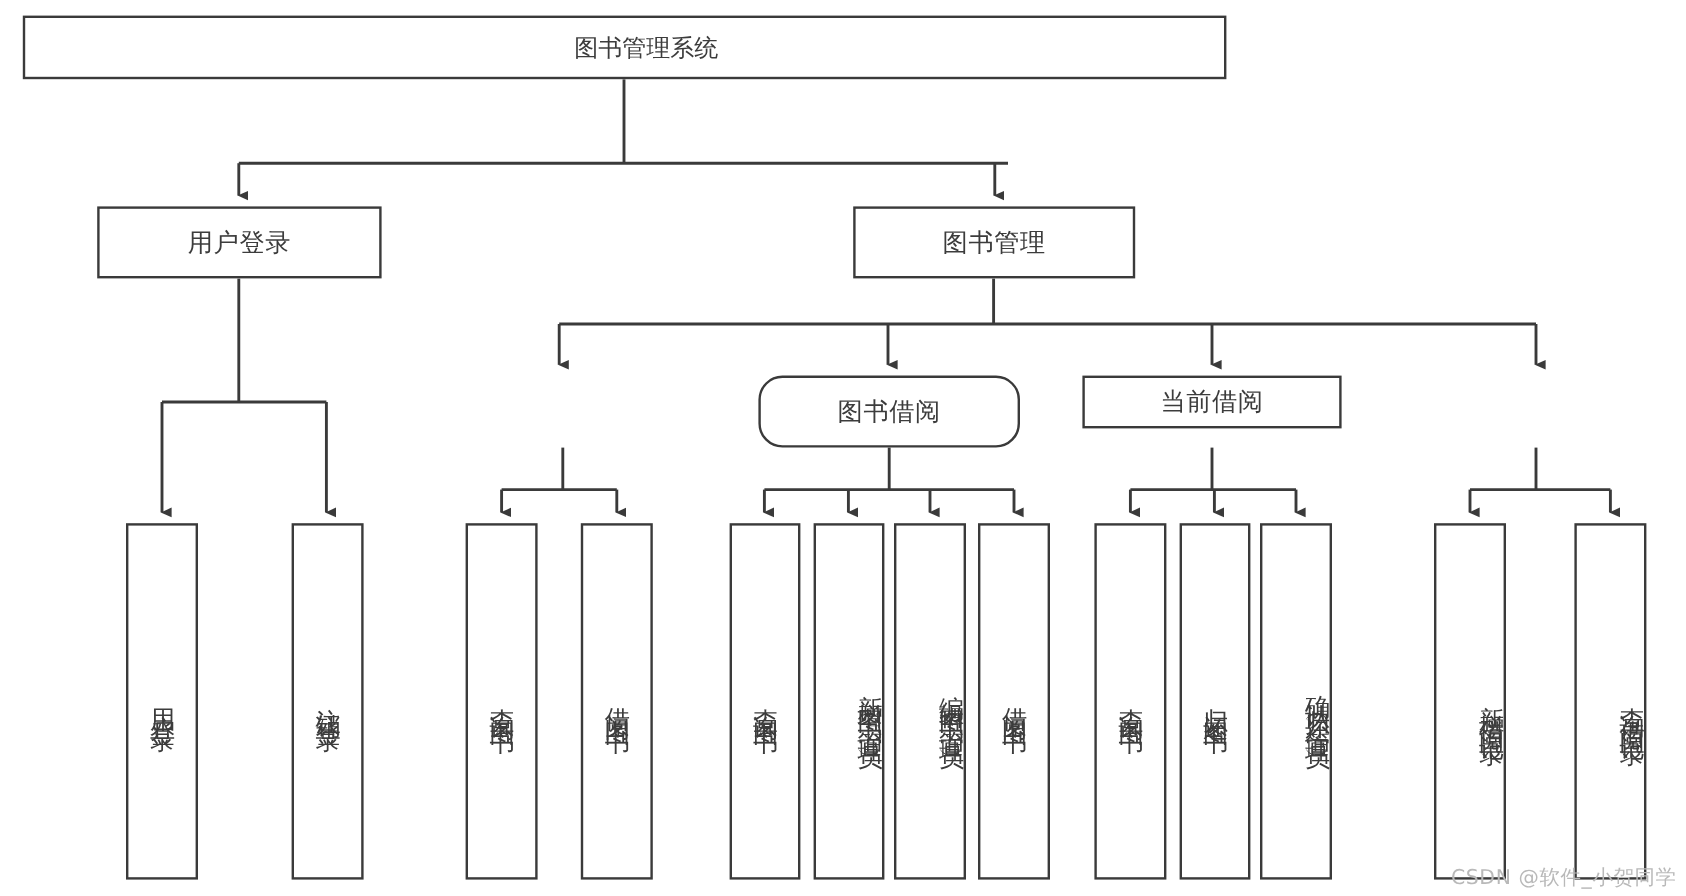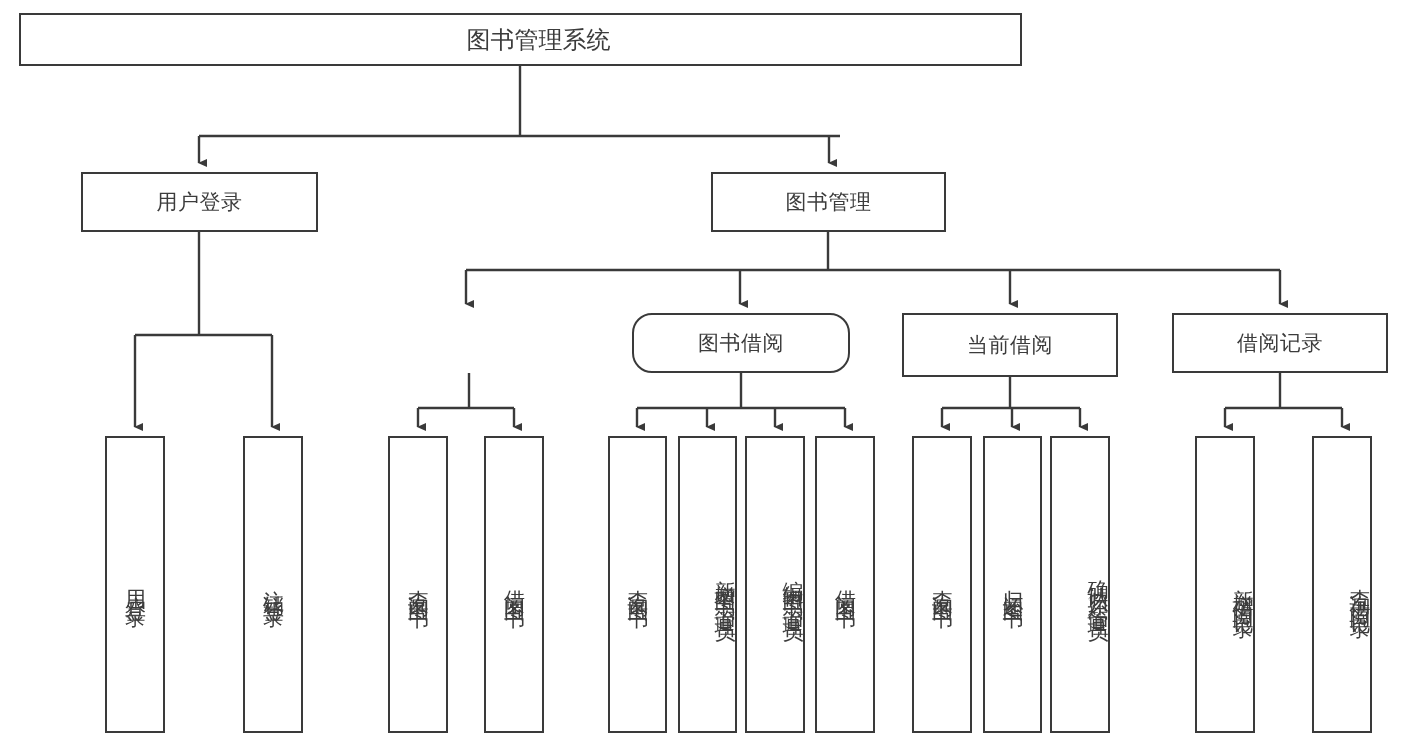--- a/index.html
+++ b/index.html
@@ -26,21 +26,21 @@
     display: flex;
     align-items: center;
     justify-content: center;
     line-height: 1.0;
   }
   .node-h {
     font-size: 21px;
     letter-spacing: 0.5px;
   }
   .node-root {
-    font-size: 24px;
+    font-size: 20px;
     padding-left: 36px;
   }
   .node-v {
     writing-mode: vertical-rl;
     text-orientation: upright;
     font-size: 21px;
     letter-spacing: 6px;
     align-items: flex-start;
     justify-content: center;
     padding-top: 10px;
@@ -121,31 +121,31 @@
       <path d="M1342,408 L1342,427" marker-end="url(#arw)"></path>
     </g>
   </svg>
 
   <div class="node node-root" id="n-root" style="left: 19px; top: 13px; width: 1003px; height: 53px;">图书管理系统</div>
 
   <div class="node node-h" id="n-l2-0" style="left: 81px; top: 172px; width: 237px; height: 60px;">用户登录</div>
   <div class="node node-h" id="n-l2-1" style="left: 711px; top: 172px; width: 235px; height: 60px;">图书管理</div>
 
   <div class="node node-h" id="n-l3-1" style="left: 632px; top: 313px; width: 218px; height: 60px; border-radius: 20px;">图书借阅</div>
-  <div class="node node-h" id="n-l3-2" style="left: 902px; top: 313px; width: 216px; height: 64px;">当前借阅</div>
-  <div class="node node-h" id="n-l3-3" style="left: 1172px; top: 313px; width: 216px; height: 60px;">借阅记录</div>
+  <div class="node node-h" id="n-l3-2" style="left: 902px; top: 313px; width: 216px; height: 44px;">当前借阅</div>
 
   <div class="node node-v short" id="n-lf-0" style="left: 105px; top: 436px; width: 60px; height: 297px;">用户登录</div>
   <div class="node node-v short" id="n-lf-1" style="left: 243px; top: 436px; width: 60px; height: 297px;">注销登录</div>
   <div class="node node-v short" id="n-lf-2" style="left: 388px; top: 436px; width: 60px; height: 297px;">查询图书</div>
   <div class="node node-v short" id="n-lf-3" style="left: 484px; top: 436px; width: 60px; height: 297px;">借阅图书</div>
   <div class="node node-v short" id="n-lf-4" style="left: 608px; top: 436px; width: 59px; height: 297px;">查询图书</div>
   <div class="node node-v" id="n-lf-5" style="left: 678px; top: 436px; width: 59px; height: 297px;">新增图书（管理员）</div>
   <div class="node node-v" id="n-lf-6" style="left: 745px; top: 436px; width: 60px; height: 297px;">编辑图书（管理员）</div>
   <div class="node node-v short" id="n-lf-7" style="left: 815px; top: 436px; width: 60px; height: 297px;">借阅图书</div>
   <div class="node node-v short" id="n-lf-8" style="left: 912px; top: 436px; width: 60px; height: 297px;">查询图书</div>
   <div class="node node-v short" id="n-lf-9" style="left: 983px; top: 436px; width: 59px; height: 297px;">归还图书</div>
   <div class="node node-v" id="n-lf-10" style="left: 1050px; top: 436px; width: 60px; height: 297px;">确认归还（管理员）</div>
   <div class="node node-v" id="n-lf-11" style="left: 1195px; top: 436px; width: 60px; height: 297px;">新增借阅记录</div>
   <div class="node node-v" id="n-lf-12" style="left: 1312px; top: 436px; width: 60px; height: 297px;">查询借阅记录</div>
 
+  <div class="wm">CSDN @软件_小贺同学</div>
 
 </div>
 
 </body></html>

